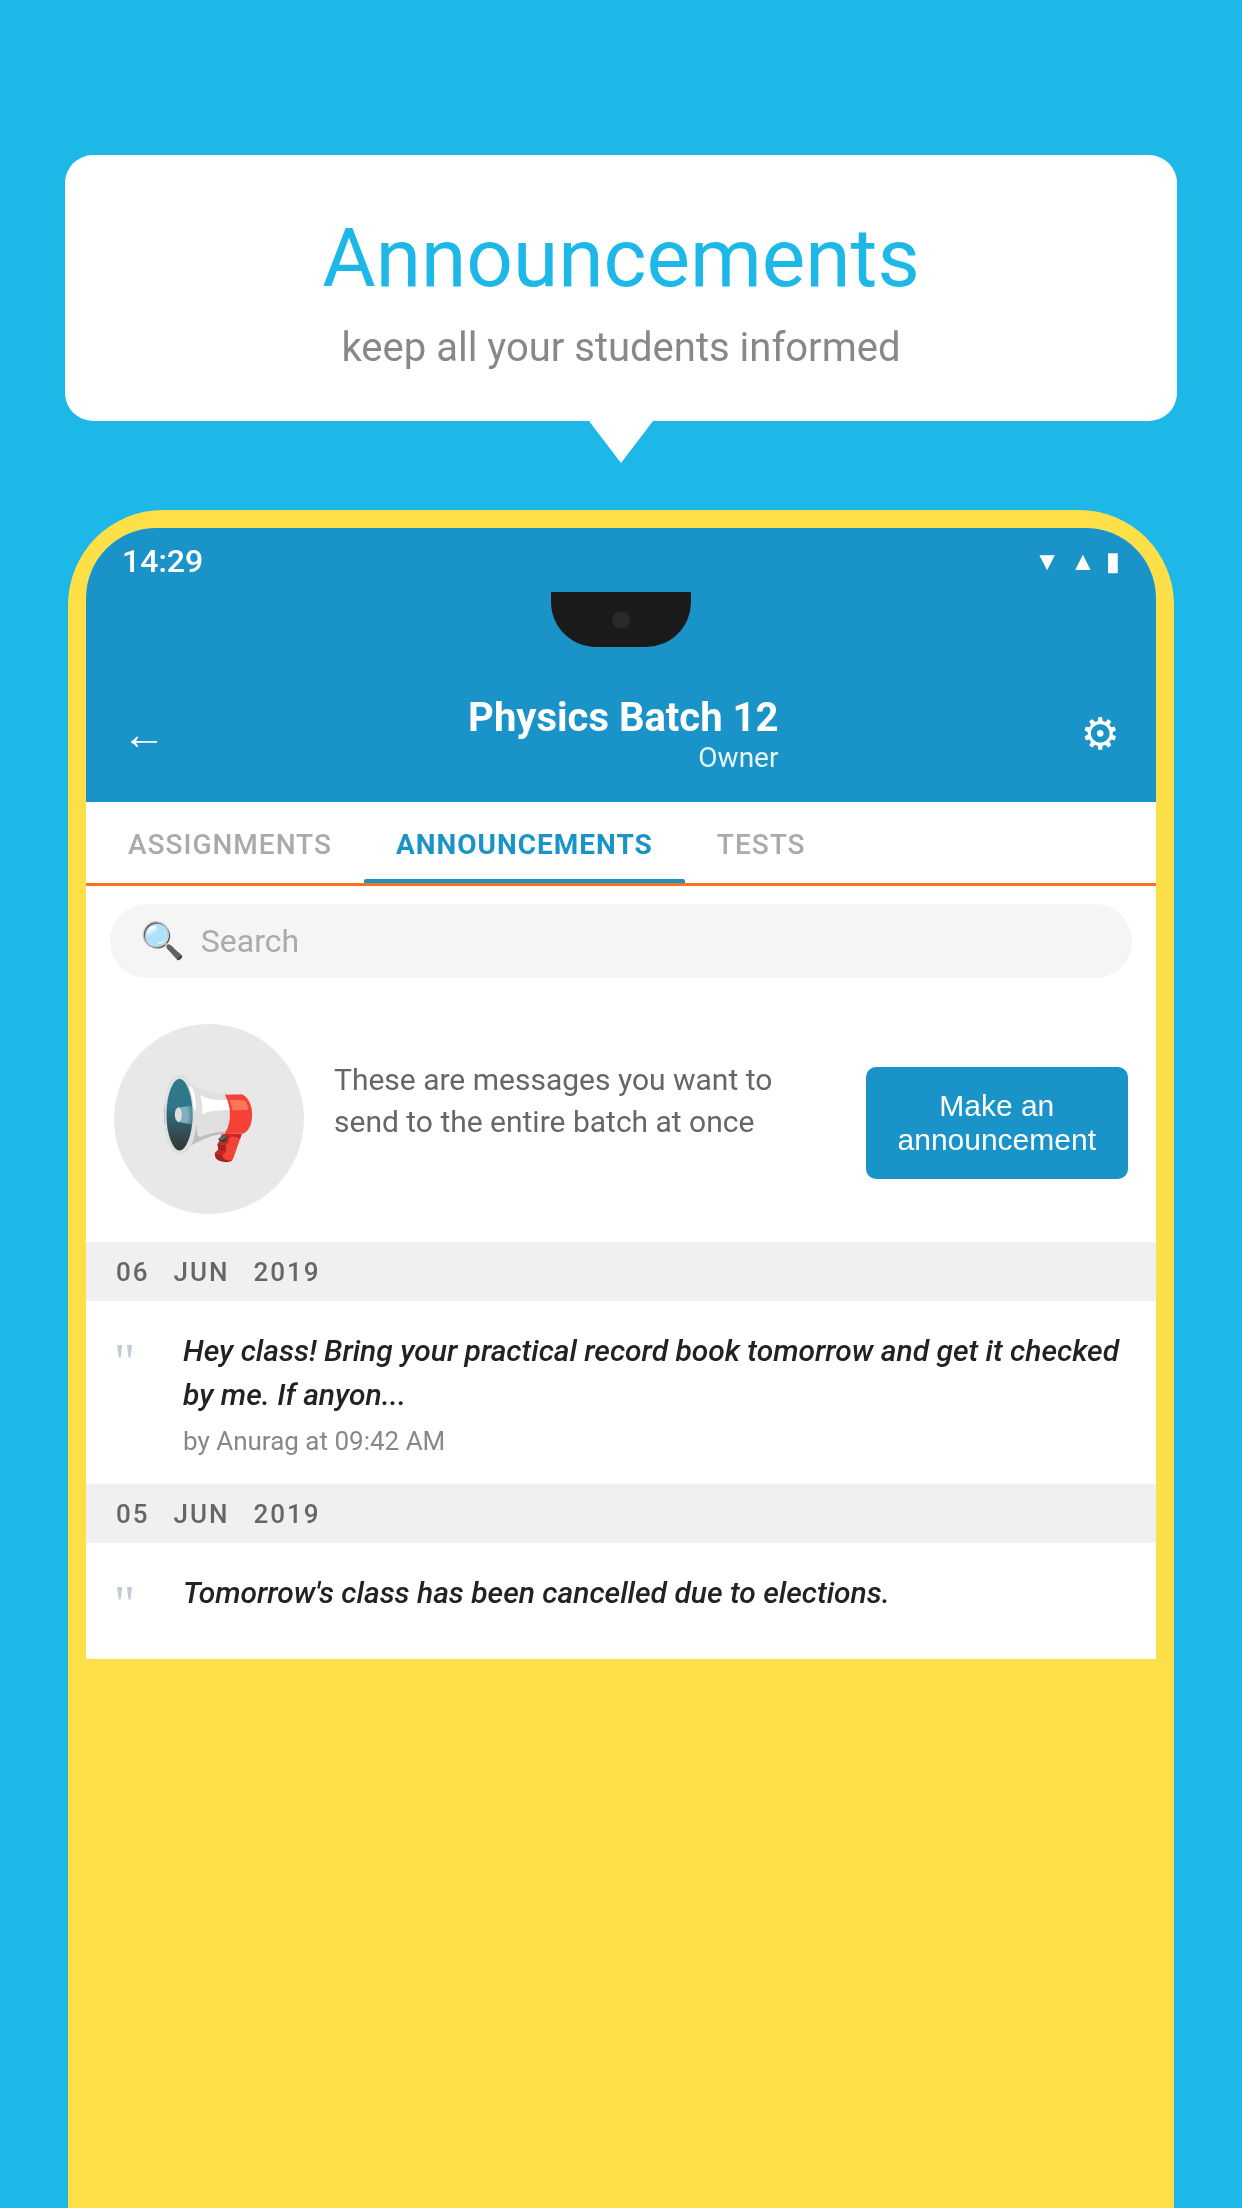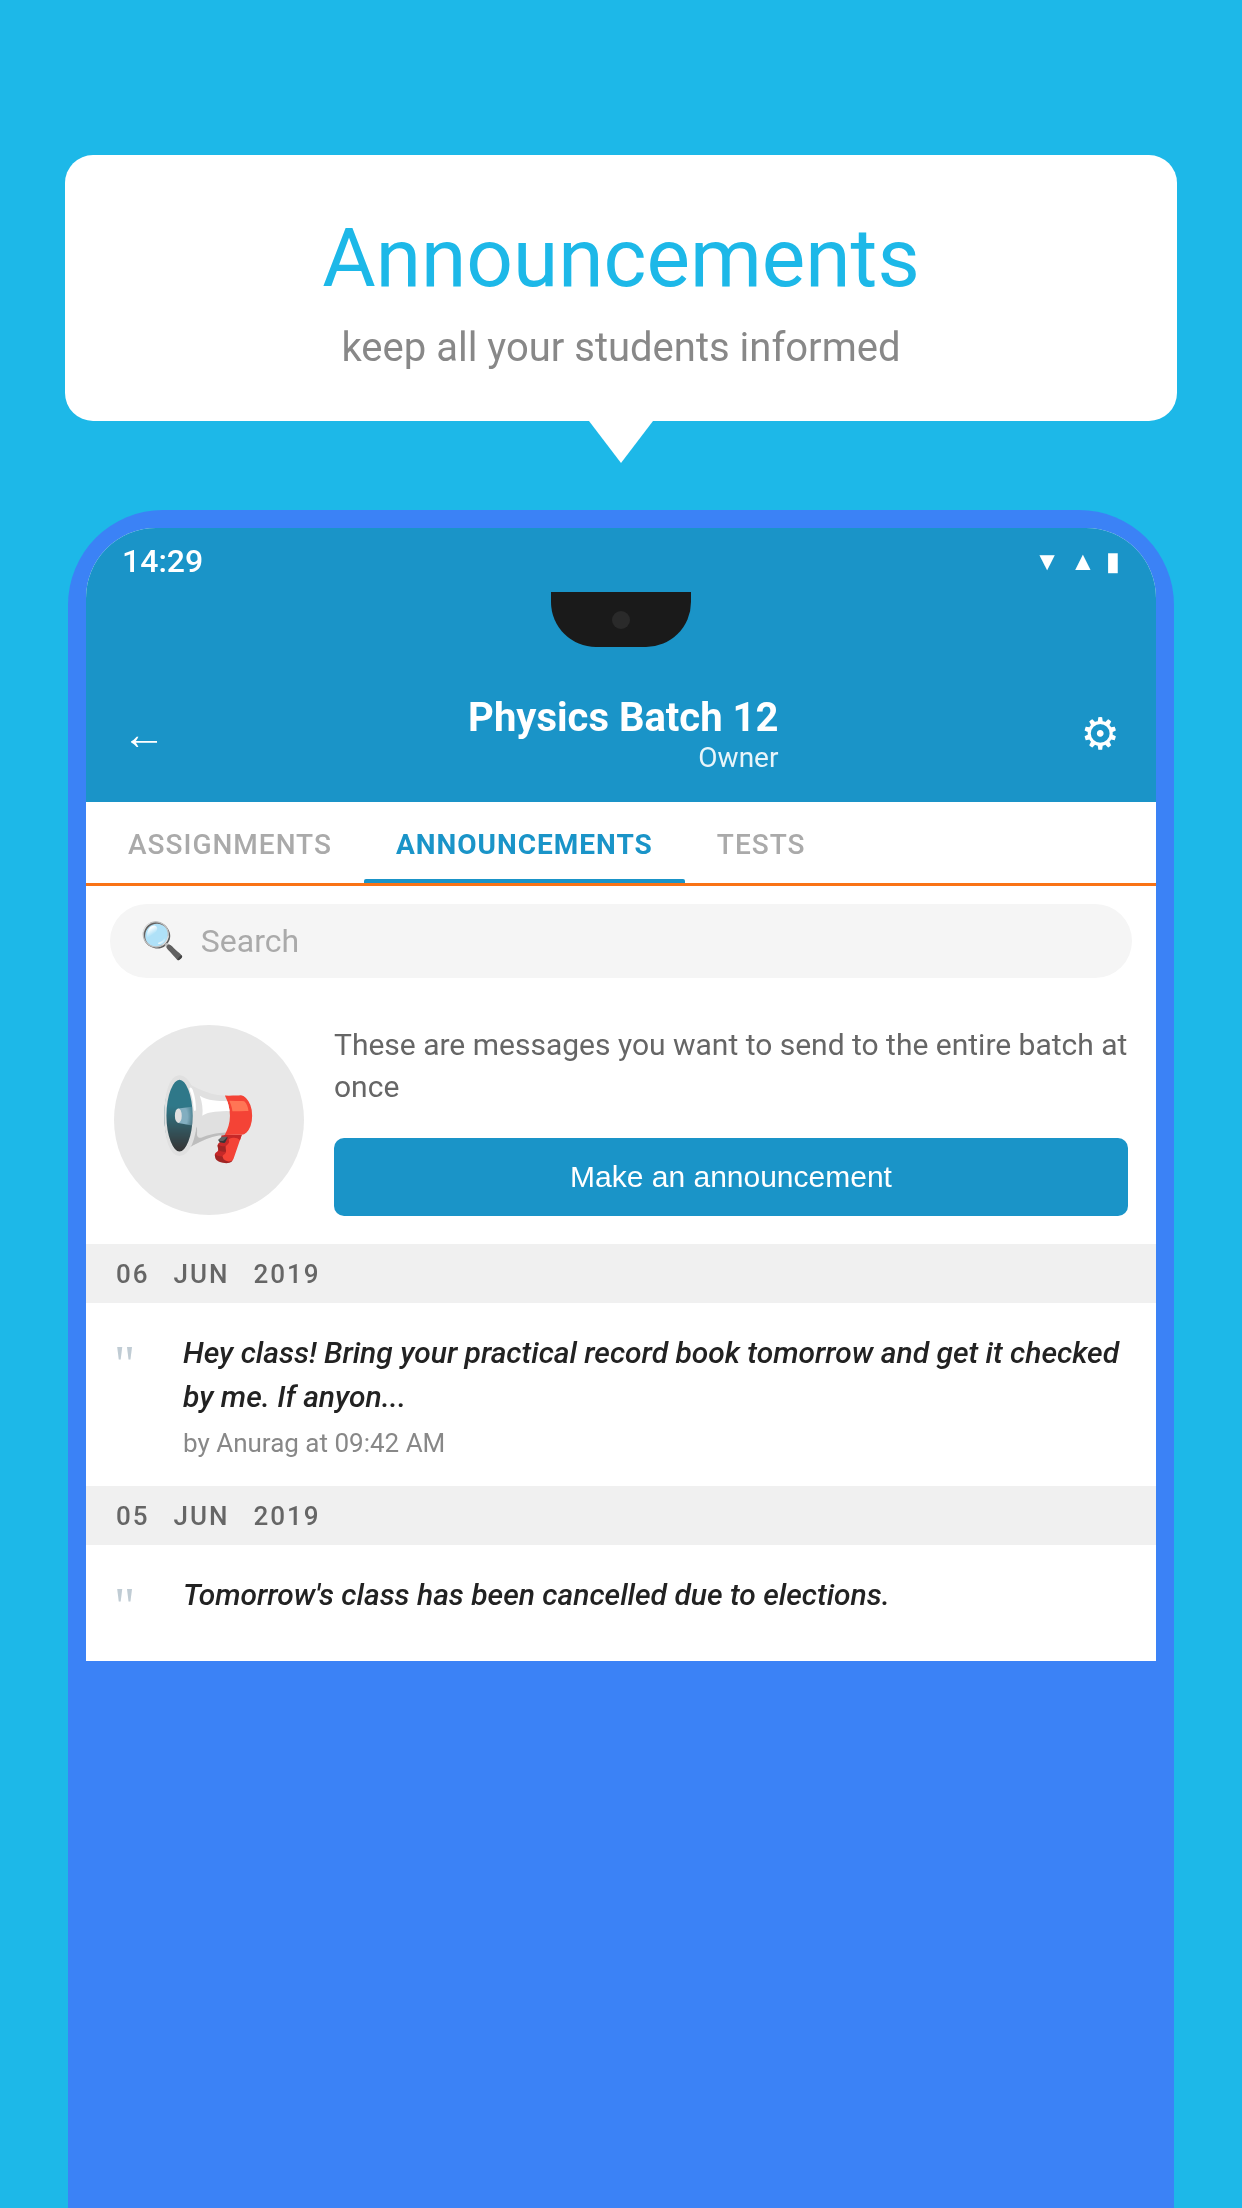--- a/index.html
+++ b/index.html
@@ -57,21 +57,21 @@
     
     .phone-wrapper {
       position: absolute;
       top: 510px;
       left: 68px;
       right: 68px;
       bottom: 0;
     }
 
     .phone-outer {
-      background: #3b82f6;
+      background: #fde047;
       border-radius: 95px 95px 0 0;
       padding: 18px 18px 8px 18px;
       width: 100%;
       height: 100%;
       position: relative;
     }
 
     
     .status-bar {
       background: #1a94c8;
@@ -255,21 +255,21 @@
     }
 
     .megaphone-icon {
       font-size: 80px;
       color: #6a8fa8;
       transform: scaleX(-1);
     }
 
     .empty-state-right {
       display: flex;
-      flex-direction: column;
+      flex-direction: row;
       gap: 22px;
     }
 
     .empty-state-text {
       color: #666;
       font-size: 30px;
       line-height: 1.4;
     }
 
     .make-announcement-btn {

